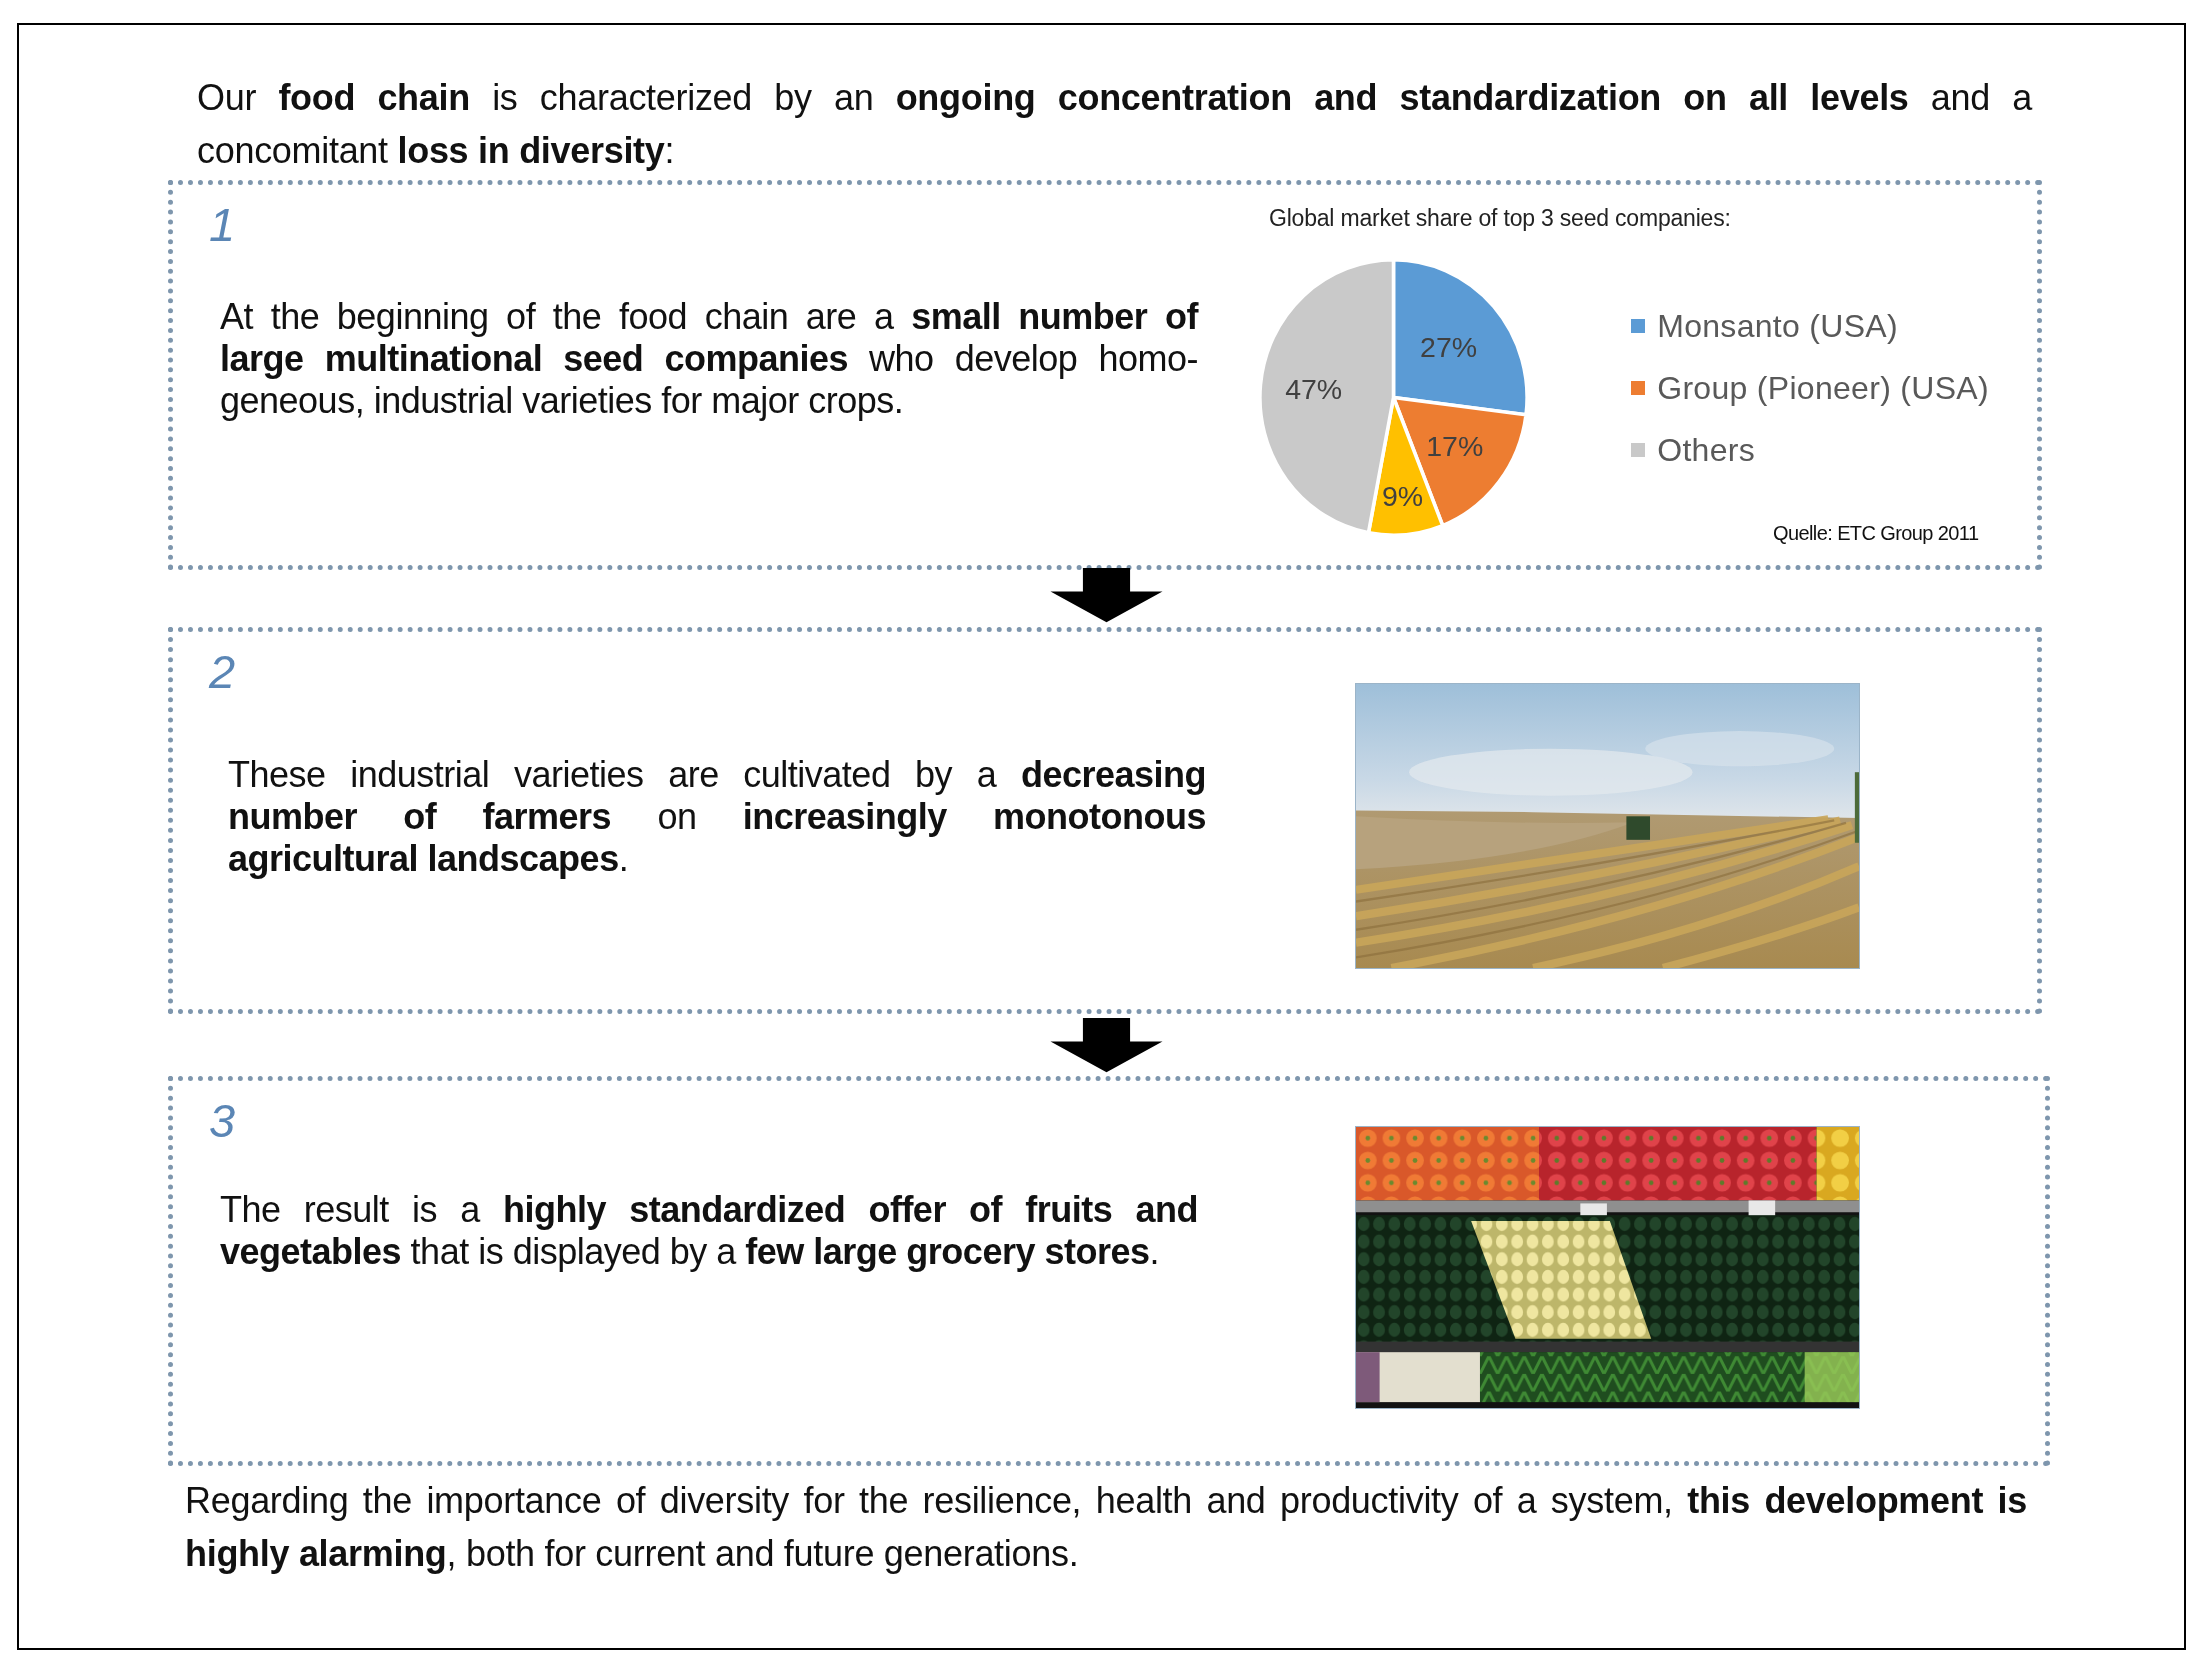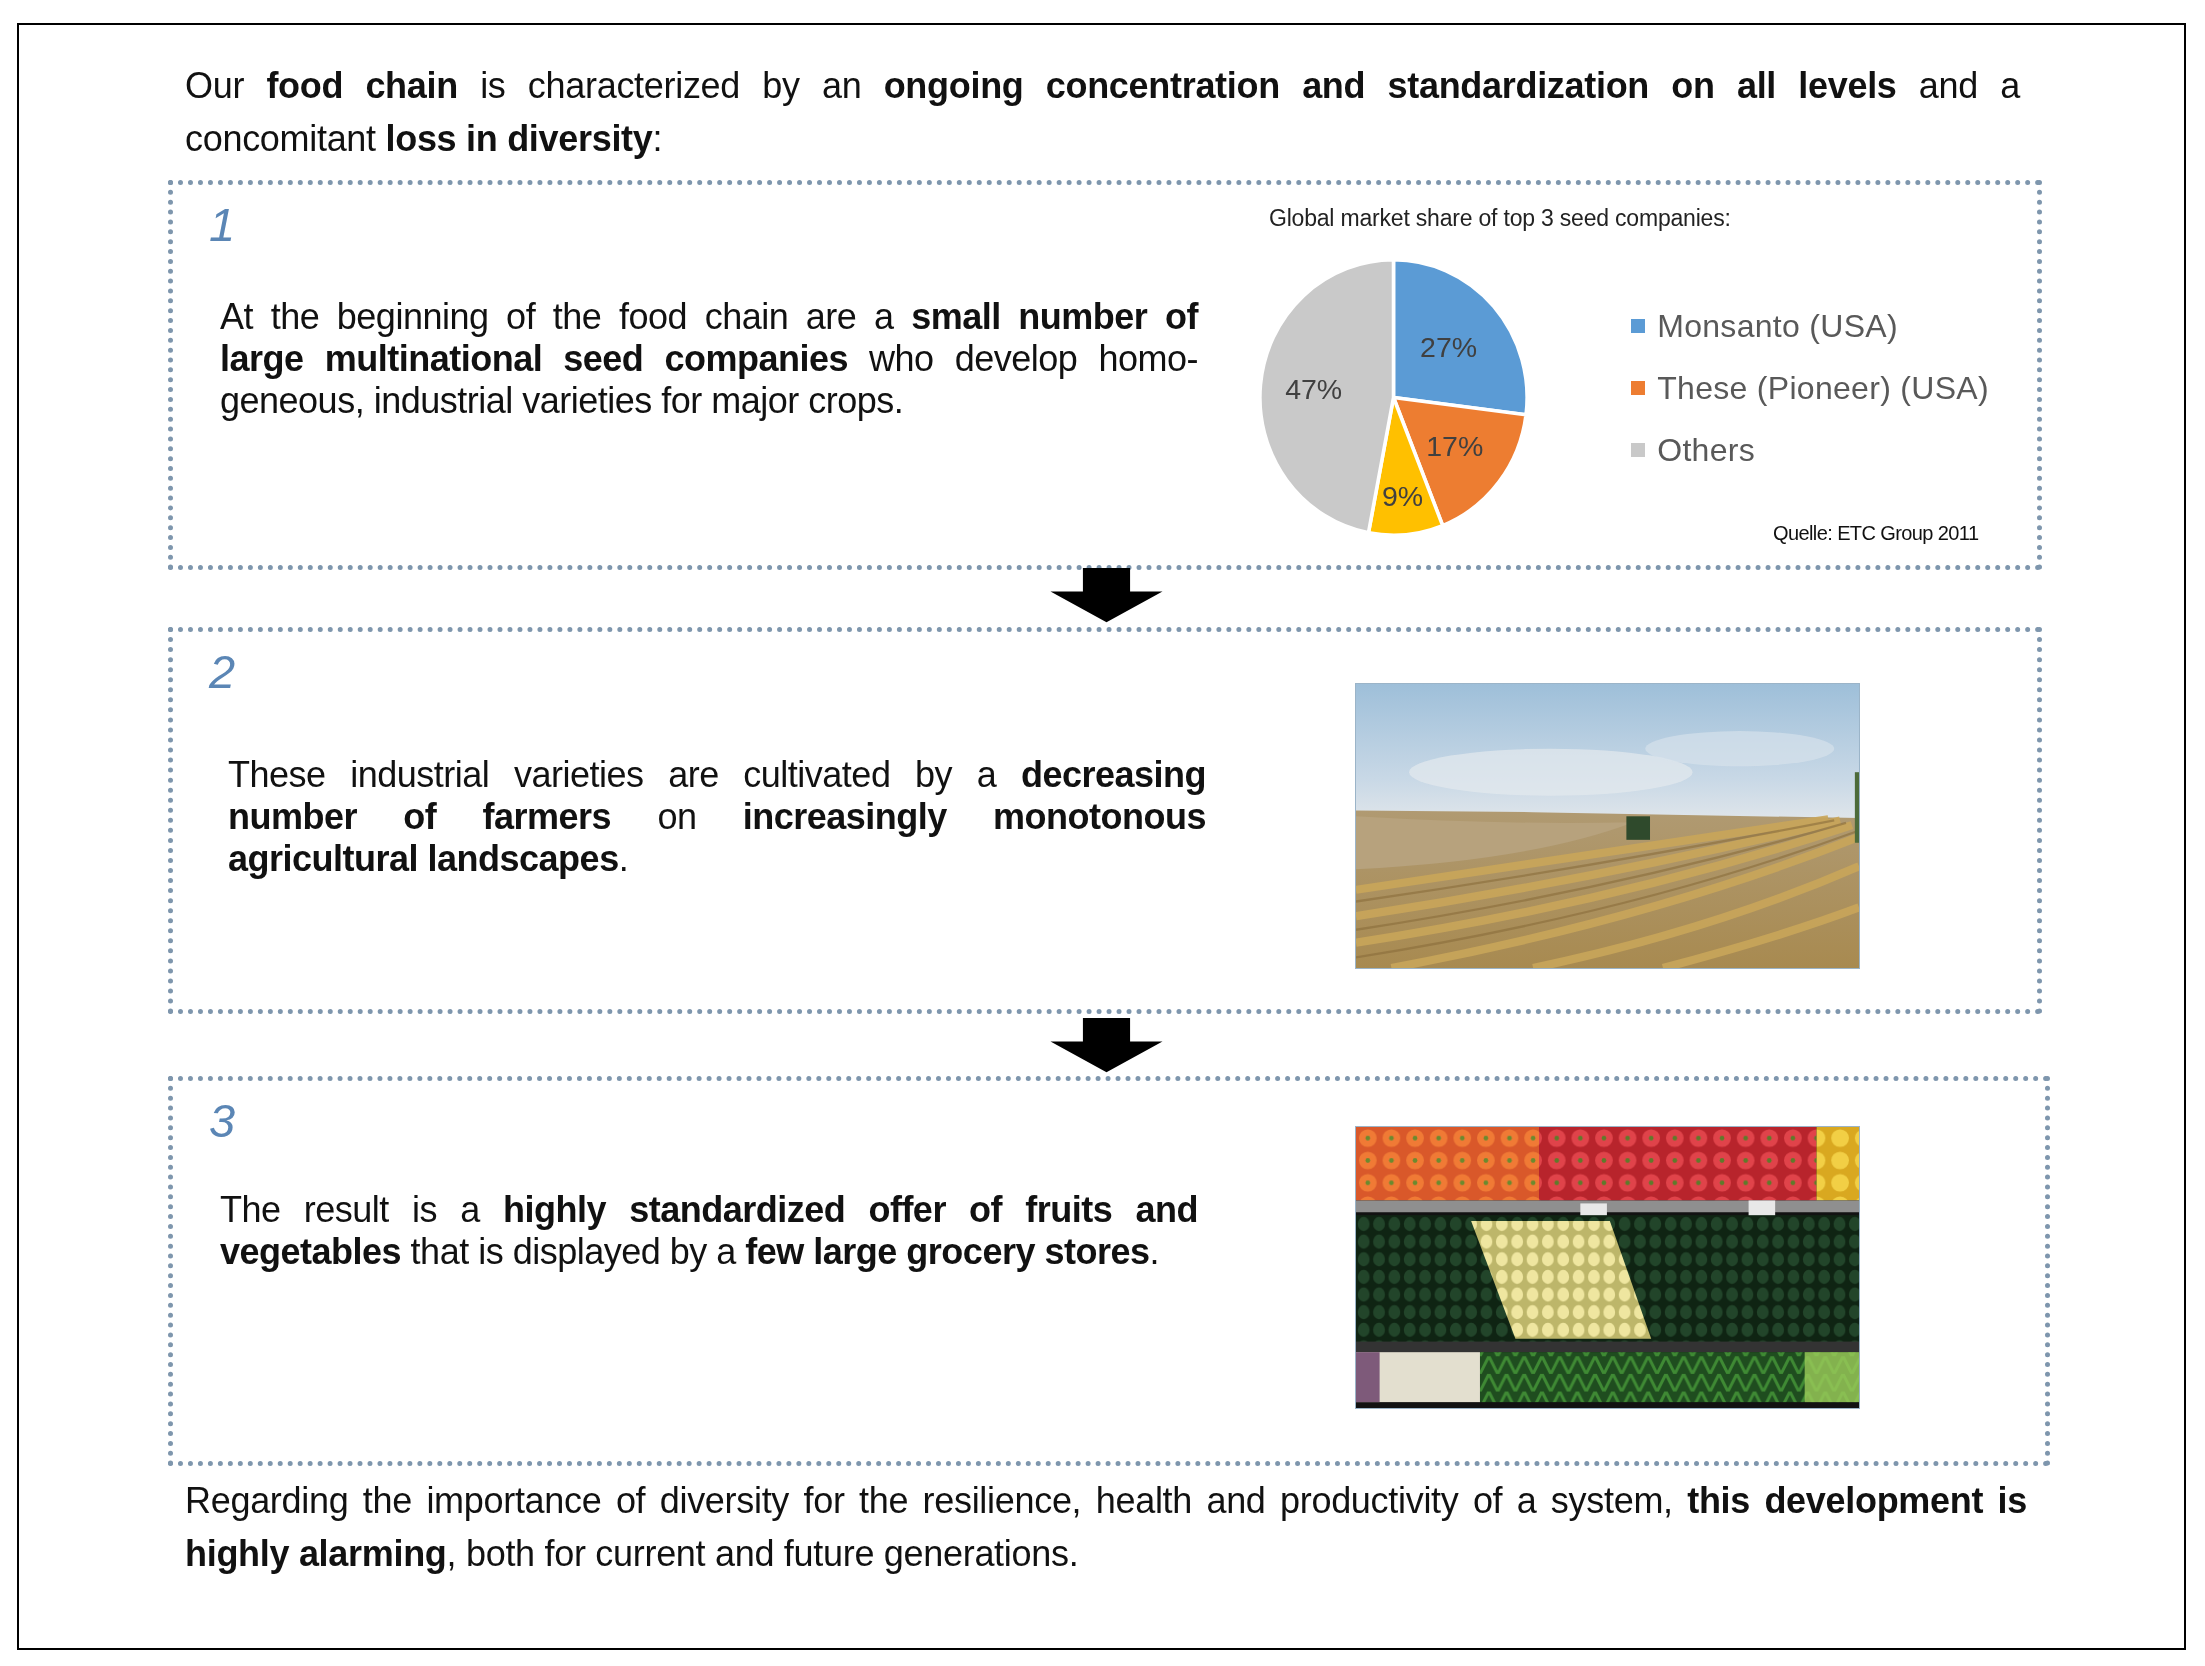--- a/index.html
+++ b/index.html
@@ -38,21 +38,21 @@
   .photo { position: absolute; border: 1.8px solid #9bb4c8; box-sizing: border-box; overflow: hidden; }
   #photo-field { left: 1355px; top: 683px; width: 505px; height: 286px; }
   #photo-grocery { left: 1355px; top: 1126px; width: 505px; height: 283px; }
   .photo svg { display: block; width: 100%; height: 100%; }
 </style>
 </head>
 <body>
 
 <div class="frame"></div>
 
-<p class="para intro" style="margin:0"><span>Our </span><b>food chain</b><span> is characterized by an </span><b>ongoing concentration and standardization on all levels</b><span> and a concomitant </span><b>loss in diversity</b><span>:</span></p>
+<p class="para intro" style="margin:12px"><span>Our </span><b>food chain</b><span> is characterized by an </span><b>ongoing concentration and standardization on all levels</b><span> and a concomitant </span><b>loss in diversity</b><span>:</span></p>
 
 <div class="box" id="box1">
   <div class="step-num">1</div>
   <p class="step-text" style="margin:0"><span>At the beginning of the food chain are a </span><b>small number of large multinational seed companies</b><span> who develop homo-geneous, industrial varieties for major crops.</span></p>
 </div>
 
 <div class="chart-title">Global market share of top 3 seed companies:</div>
 <svg class="pie" viewBox="0 0 480 480" id="pie-svg">
     <path d="M240,240 L240,8 A225,232 0 0 1 463.22580779575753,269.0773101869186 Z" fill="#5b9bd5" stroke="#ffffff" stroke-width="6"></path>
     <text x="332.8262448667694" y="171.616605984702" text-anchor="middle" font-size="48" font-family="Liberation Sans, sans-serif" fill="#404040">27%</text>
@@ -63,21 +63,21 @@
     <path d="M240,240 L197.83920421821193,467.89064216905575 A225,232 0 0 1 239.99999999999997,8 Z" fill="#c9c9c9" stroke="#ffffff" stroke-width="6"></path>
     <text x="105.59913477858419" y="242.90012278606278" text-anchor="middle" font-size="48" font-family="Liberation Sans, sans-serif" fill="#404040">47%</text>
   </svg>
 <div class="legend" id="legend">
     <div class="legend-item">
       <span class="legend-swatch" style="background: rgb(91, 155, 213);"></span>
       <span>Monsanto (USA)</span>
     </div>
     <div class="legend-item">
       <span class="legend-swatch" style="background: rgb(237, 125, 49);"></span>
-      <span>These (Pioneer) (USA)</span>
+      <span>Group (Pioneer) (USA)</span>
     </div>
     <div class="legend-item">
       <span class="legend-swatch" style="background: rgb(201, 201, 201);"></span>
       <span>Others</span>
     </div>
   </div>
 <div class="source">Quelle: ETC Group 2011</div>
 
 <svg class="arrow" id="arrow1" viewBox="0 0 200 95">
   <polygon points="60,0 140,0 140,40 195,40 100,92 5,40 60,40" fill="#000"></polygon>

